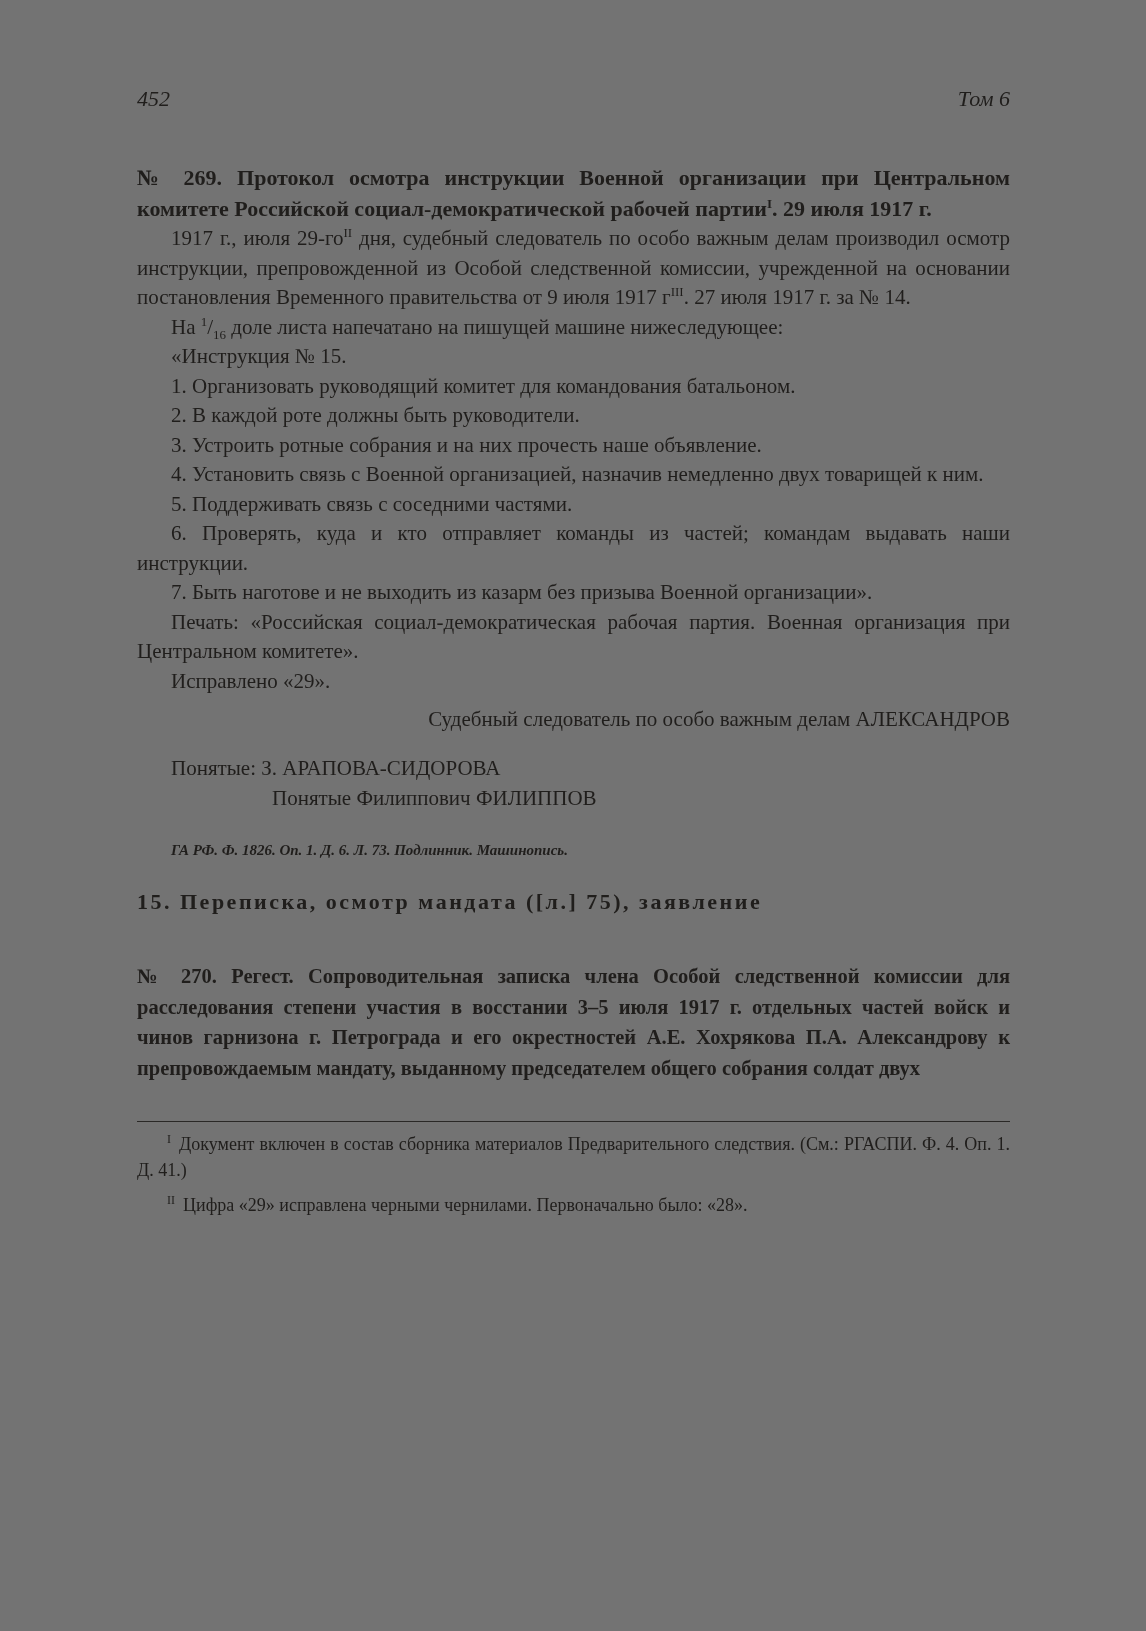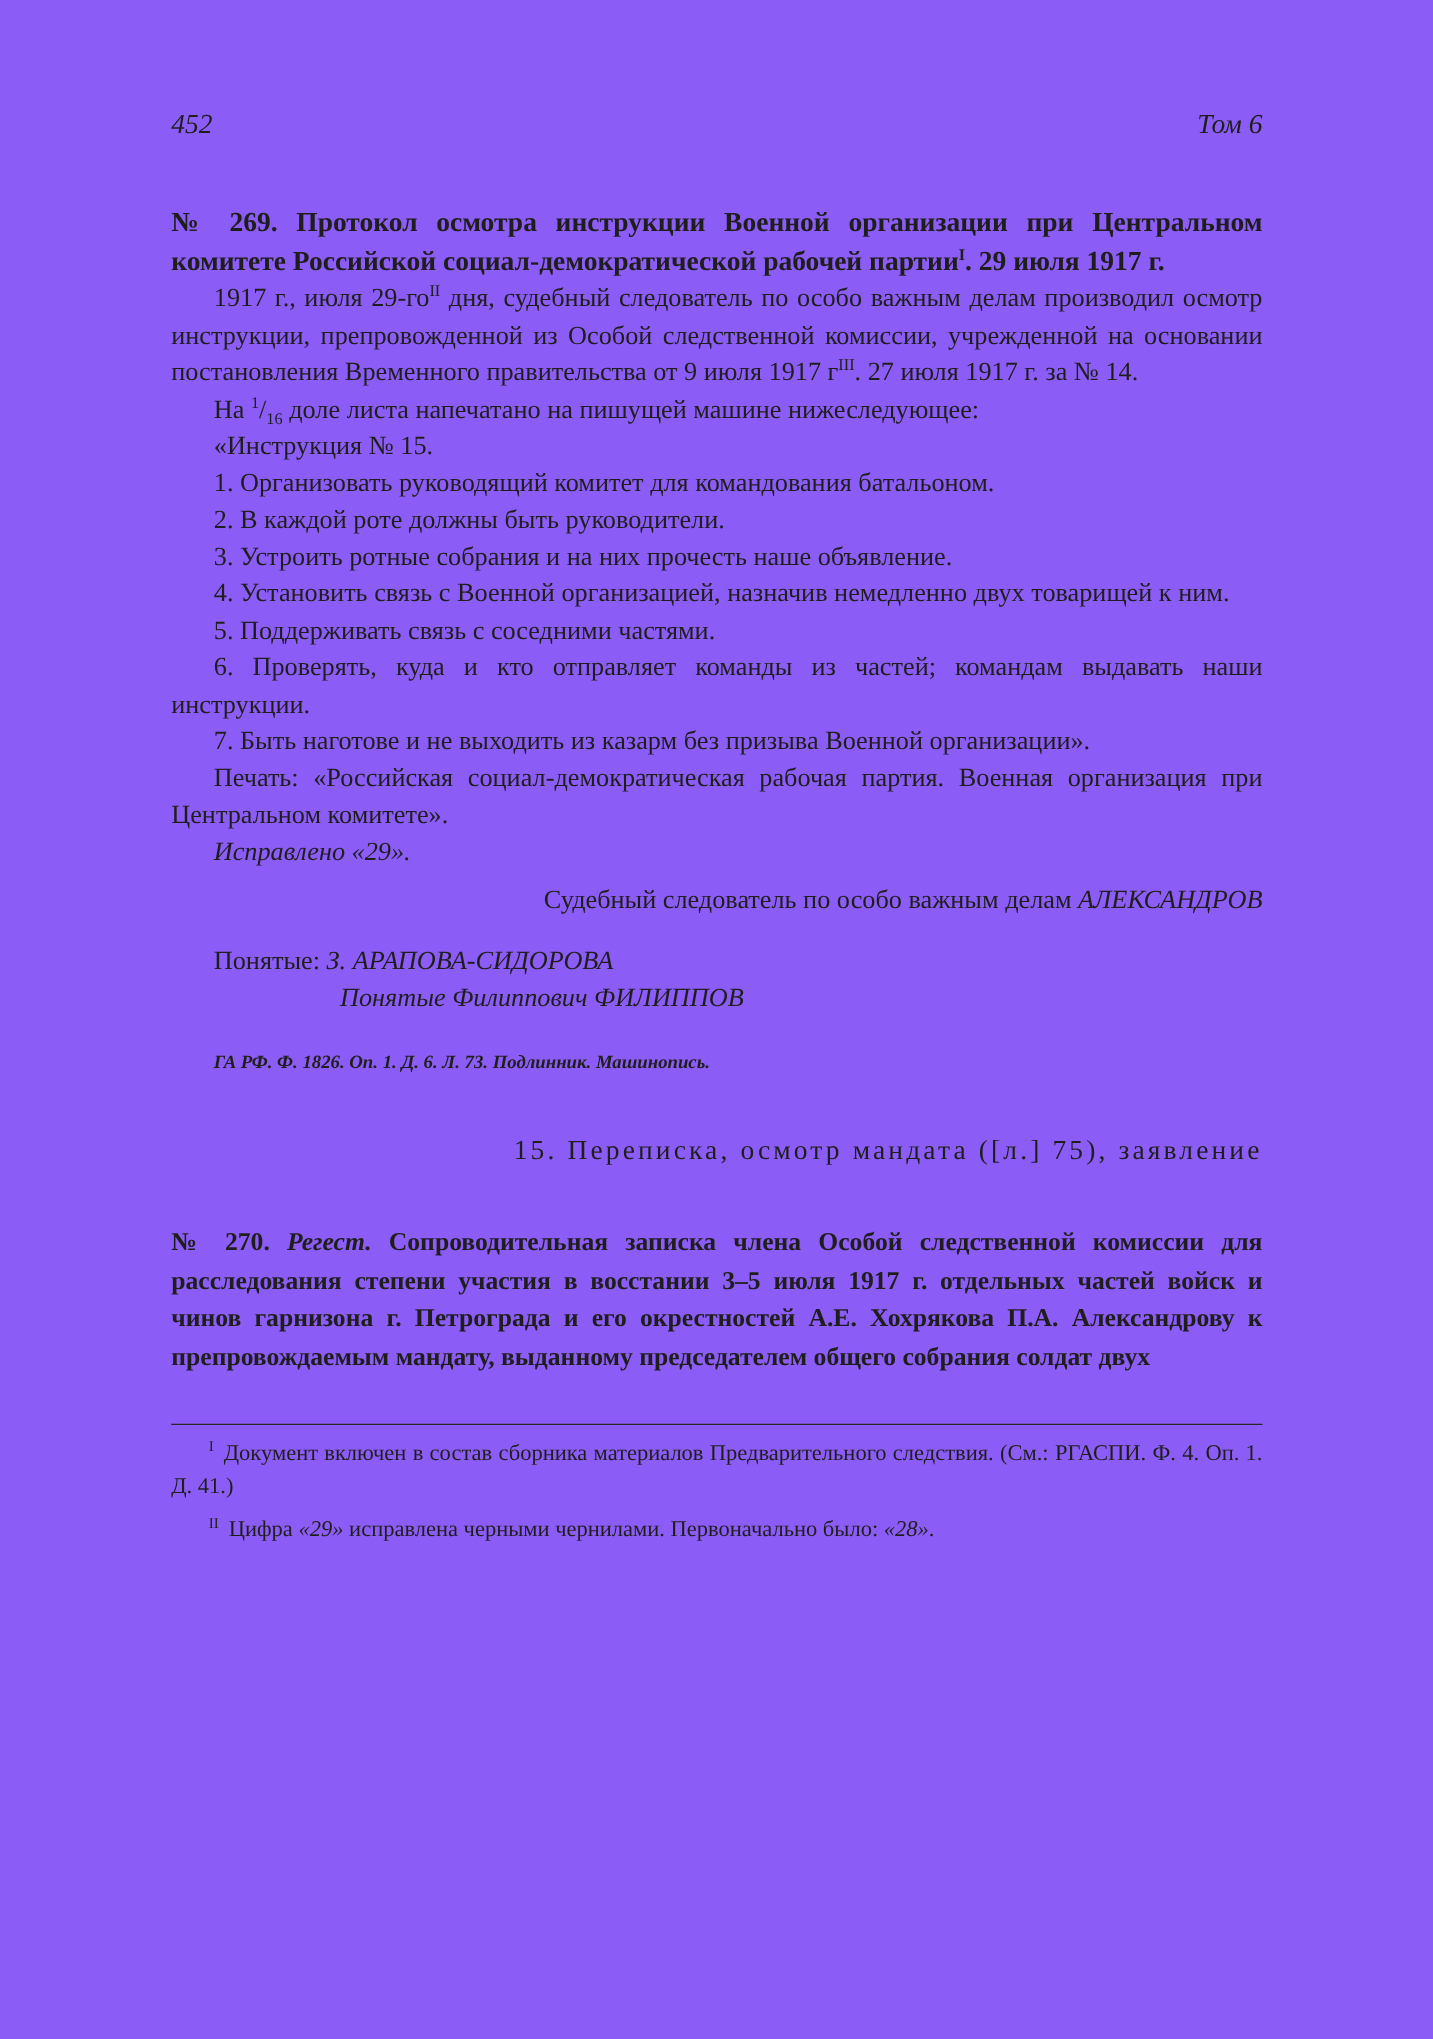--- a/index.html
+++ b/index.html
@@ -1,20 +1,20 @@
 <!DOCTYPE html>
 <html lang="ru"><head>
 <meta charset="utf-8">
 <style>
   * { margin: 0; padding: 0; box-sizing: border-box; }
   html, body { background: #ffffff; }
   .page {
     width: 1146px;
     height: 1631px;
-    background: #8b5cf6;
+    background: #737373;
     color: #201e1c;
     font-family: "Liberation Serif", "DejaVu Serif", serif;
     padding: 86px 136px 0 137px;
     overflow: hidden;
     position: relative;
   }
   .running-head {
     display: flex;
     justify-content: space-between;
     align-items: baseline;
@@ -36,21 +36,21 @@
     font-size: 21px;
     font-weight: bold;
     line-height: 30px;
   }
   p.body {
     font-size: 21px;
     line-height: 29.5px;
     text-align: justify;
   }
   p.indent { text-indent: 34px; }
-  .italic { font-style: italic; }
+  .italic { }
   sup.fnref {
     font-size: 13px;
     vertical-align: super;
     line-height: 0;
   }
   .frac sup, .frac sub {
     font-size: 13px;
     line-height: 0;
   }
   .signature {
@@ -63,24 +63,24 @@
   .witness-2 { text-indent: 135px; }
   .archive {
     margin-top: 22px;
     font-size: 15px;
     font-weight: bold;
     font-style: italic;
     line-height: 30px;
     text-indent: 34px;
   }
   .section-heading {
-    margin-top: 40px;
-    text-align: right;
+    margin-top: 22px;
+    text-align: left;
     font-size: 22px;
-    font-weight: normal;
+    font-weight: bold;
     letter-spacing: 2.5px;
     line-height: 30px;
   }
   .regest {
     margin-top: 44px;
     font-size: 20.5px;
     font-weight: bold;
     line-height: 30.5px;
     text-align: justify;
   }

